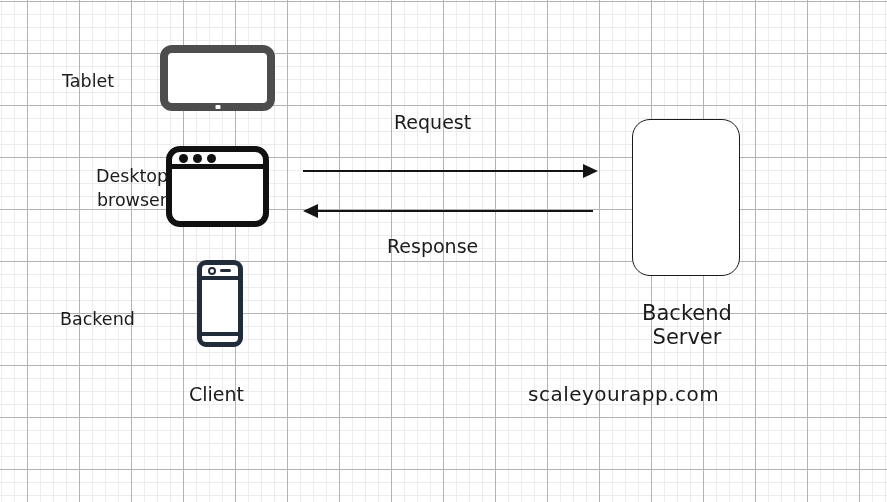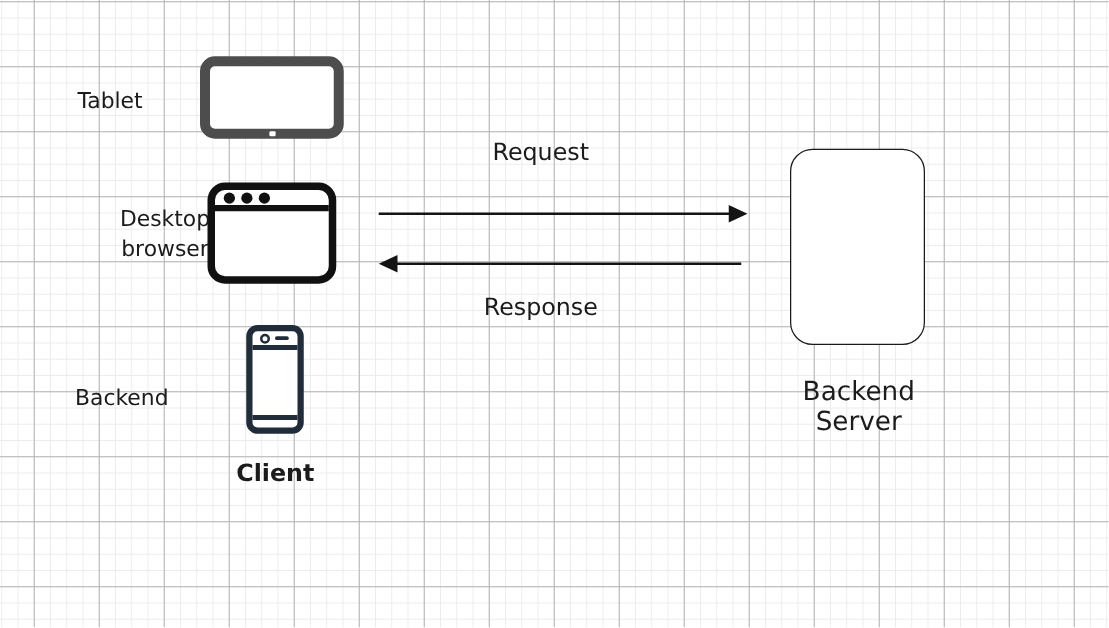--- a/index.html
+++ b/index.html
@@ -95,21 +95,21 @@
     position: absolute; width: 0; height: 0;
     border-top: 7px solid transparent; border-bottom: 7px solid transparent;
   }
   .head-right { left: 583px; top: 164px; border-left: 15px solid #141414; }
   .head-left  { left: 303px; top: 204px; border-right: 15px solid #141414; }
 
   
   .lbl-tablet   { left: 62px;  top: 71px;  }
   .lbl-desktop  { left: 40px;  top: 164px; width: 106px; text-align: center; line-height: 24px; margin-left: 39px; }
   .lbl-mobile   { left: 60px;  top: 309px; }
-  .lbl-client   { left: 189px; top: 368px; font-size: 19px; font-weight: bold; }
+  .lbl-client   { left: 189px; top: 383px; font-size: 19px; }
   .lbl-request  { left: 394px; top: 111px; font-size: 19px; }
   .lbl-response { left: 387px; top: 235px; font-size: 19px; }
   .lbl-backend  { left: 627px; top: 301px; width: 120px; text-align: center; line-height: 24px; font-size: 21px; }
   .lbl-watermark{ left: 528px; top: 382px; font-size: 20px; }
   .lbl-title    { left: 298px; top: 441px; font-size: 21px; letter-spacing: 1px; }
 </style>
 </head>
 <body>
 
 <div class="canvas">
@@ -145,14 +145,15 @@
   <div class="arrowhead head-right"></div>
 
   <div class="arrow-line line-response"></div>
   <div class="arrowhead head-left"></div>
   <div class="lbl lbl-response">Response</div>
 
   <div class="server-box"></div>
   <div class="lbl lbl-backend">Backend
 Server</div>
 
+  <div class="lbl comic lbl-watermark">scaleyourapp.com</div>
 
 </div>
 
 </body></html>

